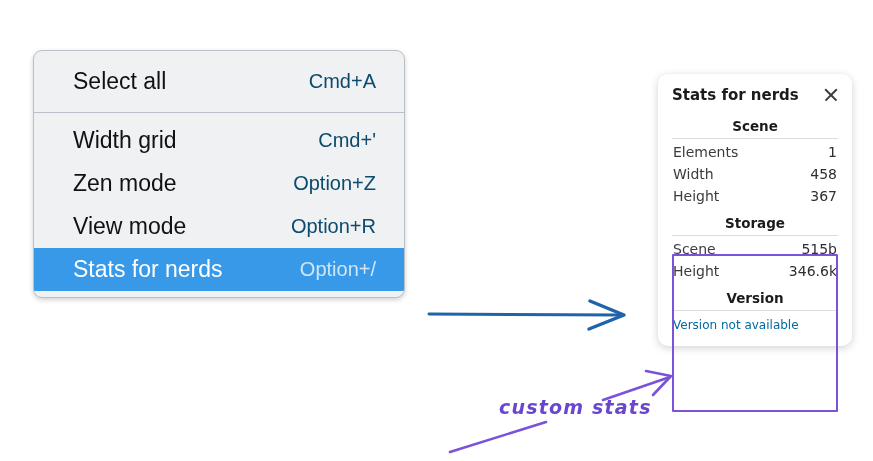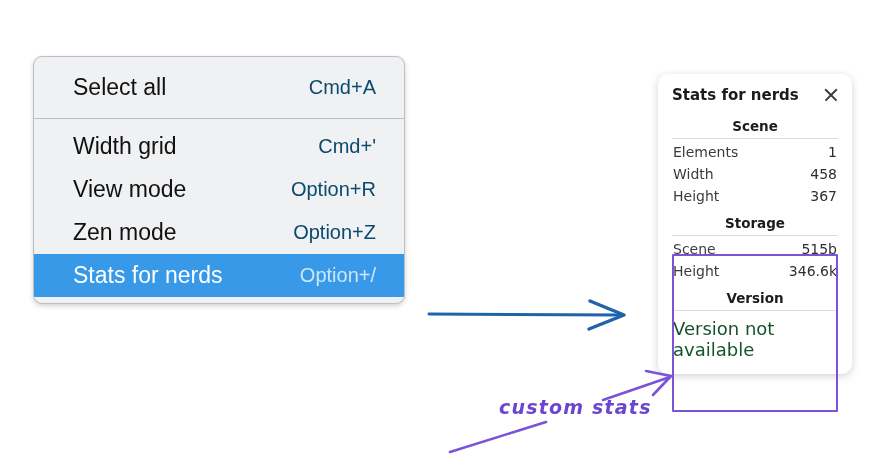--- a/index.html
+++ b/index.html
@@ -12,21 +12,21 @@
     background: #ffffff;
     font-family: "Liberation Sans", sans-serif;
     position: relative;
     overflow: hidden;
   }
 
   
   #context-menu {
     position: absolute;
     left: 33px;
-    top: 56px;
+    top: 50px;
     width: 372px;
     background: #f0f1f3;
     border: 1px solid #b9c0c9;
     border-radius: 9px;
     box-shadow: 0 2px 5px rgba(0,0,0,0.18);
     padding: 0;
     box-sizing: border-box;
     overflow: hidden;
   }
   .menu-group {
@@ -121,22 +121,22 @@
     display: flex;
     justify-content: space-between;
     align-items: baseline;
     font-size: 14px;
     color: #3b3b3f;
     padding: 3px 3px 3px 3px;
     text-align: right;
   }
   .stat-row .sv { color: #2e2e31; }
   .plain-row {
-    font-size: 18px;
-    color: #14532d;
+    font-size: 12px;
+    color: #0369a1;
     padding: 5px 3px 2px 3px;
   }
 
   
   #custom-stats-box {
     position: absolute;
     left: 672px;
     top: 254px;
     width: 166px;
     height: 158px;
@@ -181,26 +181,26 @@
   </div>
 
   <div class="menu-divider"></div>
 
   <div class="menu-group">
     <div class="menu-item">
       <span class="mi-label">Width grid</span>
       <span class="mi-shortcut">Cmd+'</span>
     </div>
     <div class="menu-item">
+      <span class="mi-label">Zen mode</span>
+      <span class="mi-shortcut">Option+Z</span>
+    </div>
+    <div class="menu-item">
       <span class="mi-label">View mode</span>
       <span class="mi-shortcut">Option+R</span>
-    </div>
-    <div class="menu-item">
-      <span class="mi-label">Zen mode</span>
-      <span class="mi-shortcut">Option+Z</span>
     </div>
     <div class="menu-item selected">
       <span class="mi-label">Stats for nerds</span>
       <span class="mi-shortcut">Option+/</span>
     </div>
   </div>
 
 </div>
 
 <div id="stats-panel">

